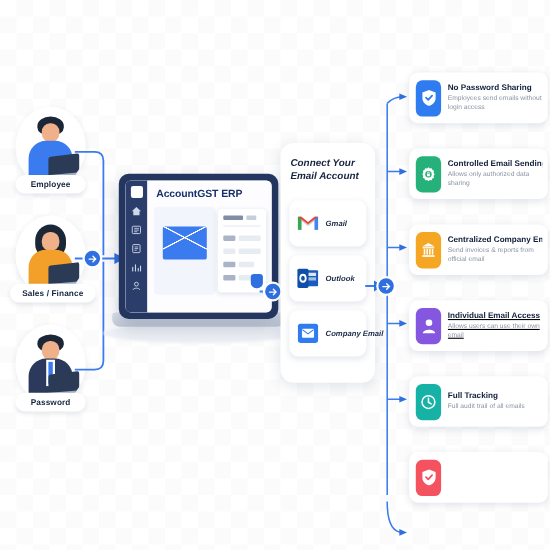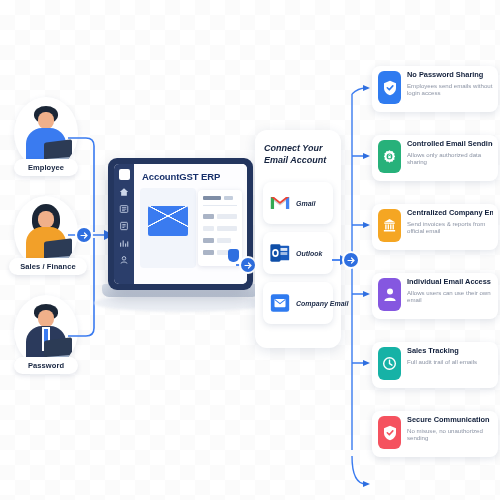--- a/index.html
+++ b/index.html
@@ -126,21 +126,21 @@
     border-radius:8px;box-shadow:0 2px 6px rgba(40,60,110,.13);
     display:flex;align-items:center;gap:5px;padding-left:6px;box-sizing:border-box;
   }
   .provider .pname{font-size:7px;font-weight:600;color:#22304d;white-space:nowrap;}
   .picon{width:22px;height:22px;flex:none;display:block;}
 
   
   .fcard{
     position:absolute;left:372px;width:126px;height:46px;background:#fff;
     border-radius:8px;box-shadow:0 2px 7px rgba(40,60,110,.13);
-    display:flex;align-items:flex-start;box-sizing:border-box;padding:5px 5px 5px 6px;
+    display:flex;align-items:center;box-sizing:border-box;padding:5px 5px 5px 6px;
   }
   .fico{
     width:23px;height:33px;border-radius:6px;flex:none;
     display:flex;align-items:center;justify-content:center;
   }
   .ftxt{margin-left:6px;overflow:hidden;}
   .ftitle{font-size:7.4px;font-weight:bold;color:#111f3b;line-height:1.15;white-space:nowrap;}
   .fsub{font-size:6.1px;color:#8b93a4;line-height:1.3;margin-top:2px;}
   svg{overflow:visible;}
 </style>
@@ -358,52 +358,48 @@
         <rect x="11.2" y="6.8" width="1.5" height="5.4" fill="#fff"></rect>
         <rect x="2" y="12.8" width="12" height="1.6" fill="#fff"></rect>
       </svg>
     </div>
     <div class="ftxt">
       <div class="ftitle">Centralized Company Email</div>
       <div class="fsub">Send invoices &amp; reports from official email</div>
     </div>
   </div>
 
-  <div class="fcard" style="top:273px;">
+  <div class="fcard" style="top:273px;text-decoration:underline;">
     <div class="fico" style="background:#8557e0;">
       <svg width="14" height="15" viewBox="0 0 14 15">
         <circle cx="7" cy="4.4" r="3" fill="#fff"></circle>
         <path d="M1.4 14 C1.4 9.6 12.6 9.6 12.6 14 Z" fill="#fff"></path>
       </svg>
     </div>
     <div class="ftxt">
       <div class="ftitle">Individual Email Access</div>
       <div class="fsub">Allows users can use their own email</div>
     </div>
   </div>
 
   <div class="fcard" style="top:342px;">
     <div class="fico" style="background:#16b2a6;">
       <svg width="15" height="15" viewBox="0 0 16 16">
         <circle cx="8" cy="8" r="6.2" fill="none" stroke="#fff" stroke-width="1.5"></circle>
         <path d="M8 4.4 V8.2 L10.6 9.8" fill="none" stroke="#fff" stroke-width="1.5" stroke-linecap="round"></path>
       </svg>
     </div>
     <div class="ftxt">
-      <div class="ftitle">Sales Tracking</div>
+      <div class="ftitle">Full Tracking</div>
       <div class="fsub">Full audit trail of all emails</div>
     </div>
   </div>
 
   <div class="fcard" style="top:411px;">
     <div class="fico" style="background:#f5525f;">
       <svg width="14" height="16" viewBox="0 0 14 16">
         <path d="M7 .8 L13 3.2 V8 C13 11.6 10.4 14.2 7 15.2 C3.6 14.2 1 11.6 1 8 V3.2 Z" fill="#fff"></path>
         <path d="M4.3 7.8 L6.3 9.8 L9.8 5.9" fill="none" stroke="#f5525f" stroke-width="1.6" stroke-linecap="round" stroke-linejoin="round"></path>
       </svg>
     </div>
-    <div class="ftxt">
-      <div class="ftitle">Secure Communication</div>
-      <div class="fsub">No misuse, no unauthorized sending</div>
-    </div>
   </div>
 
 </div>
 
 </body></html>

